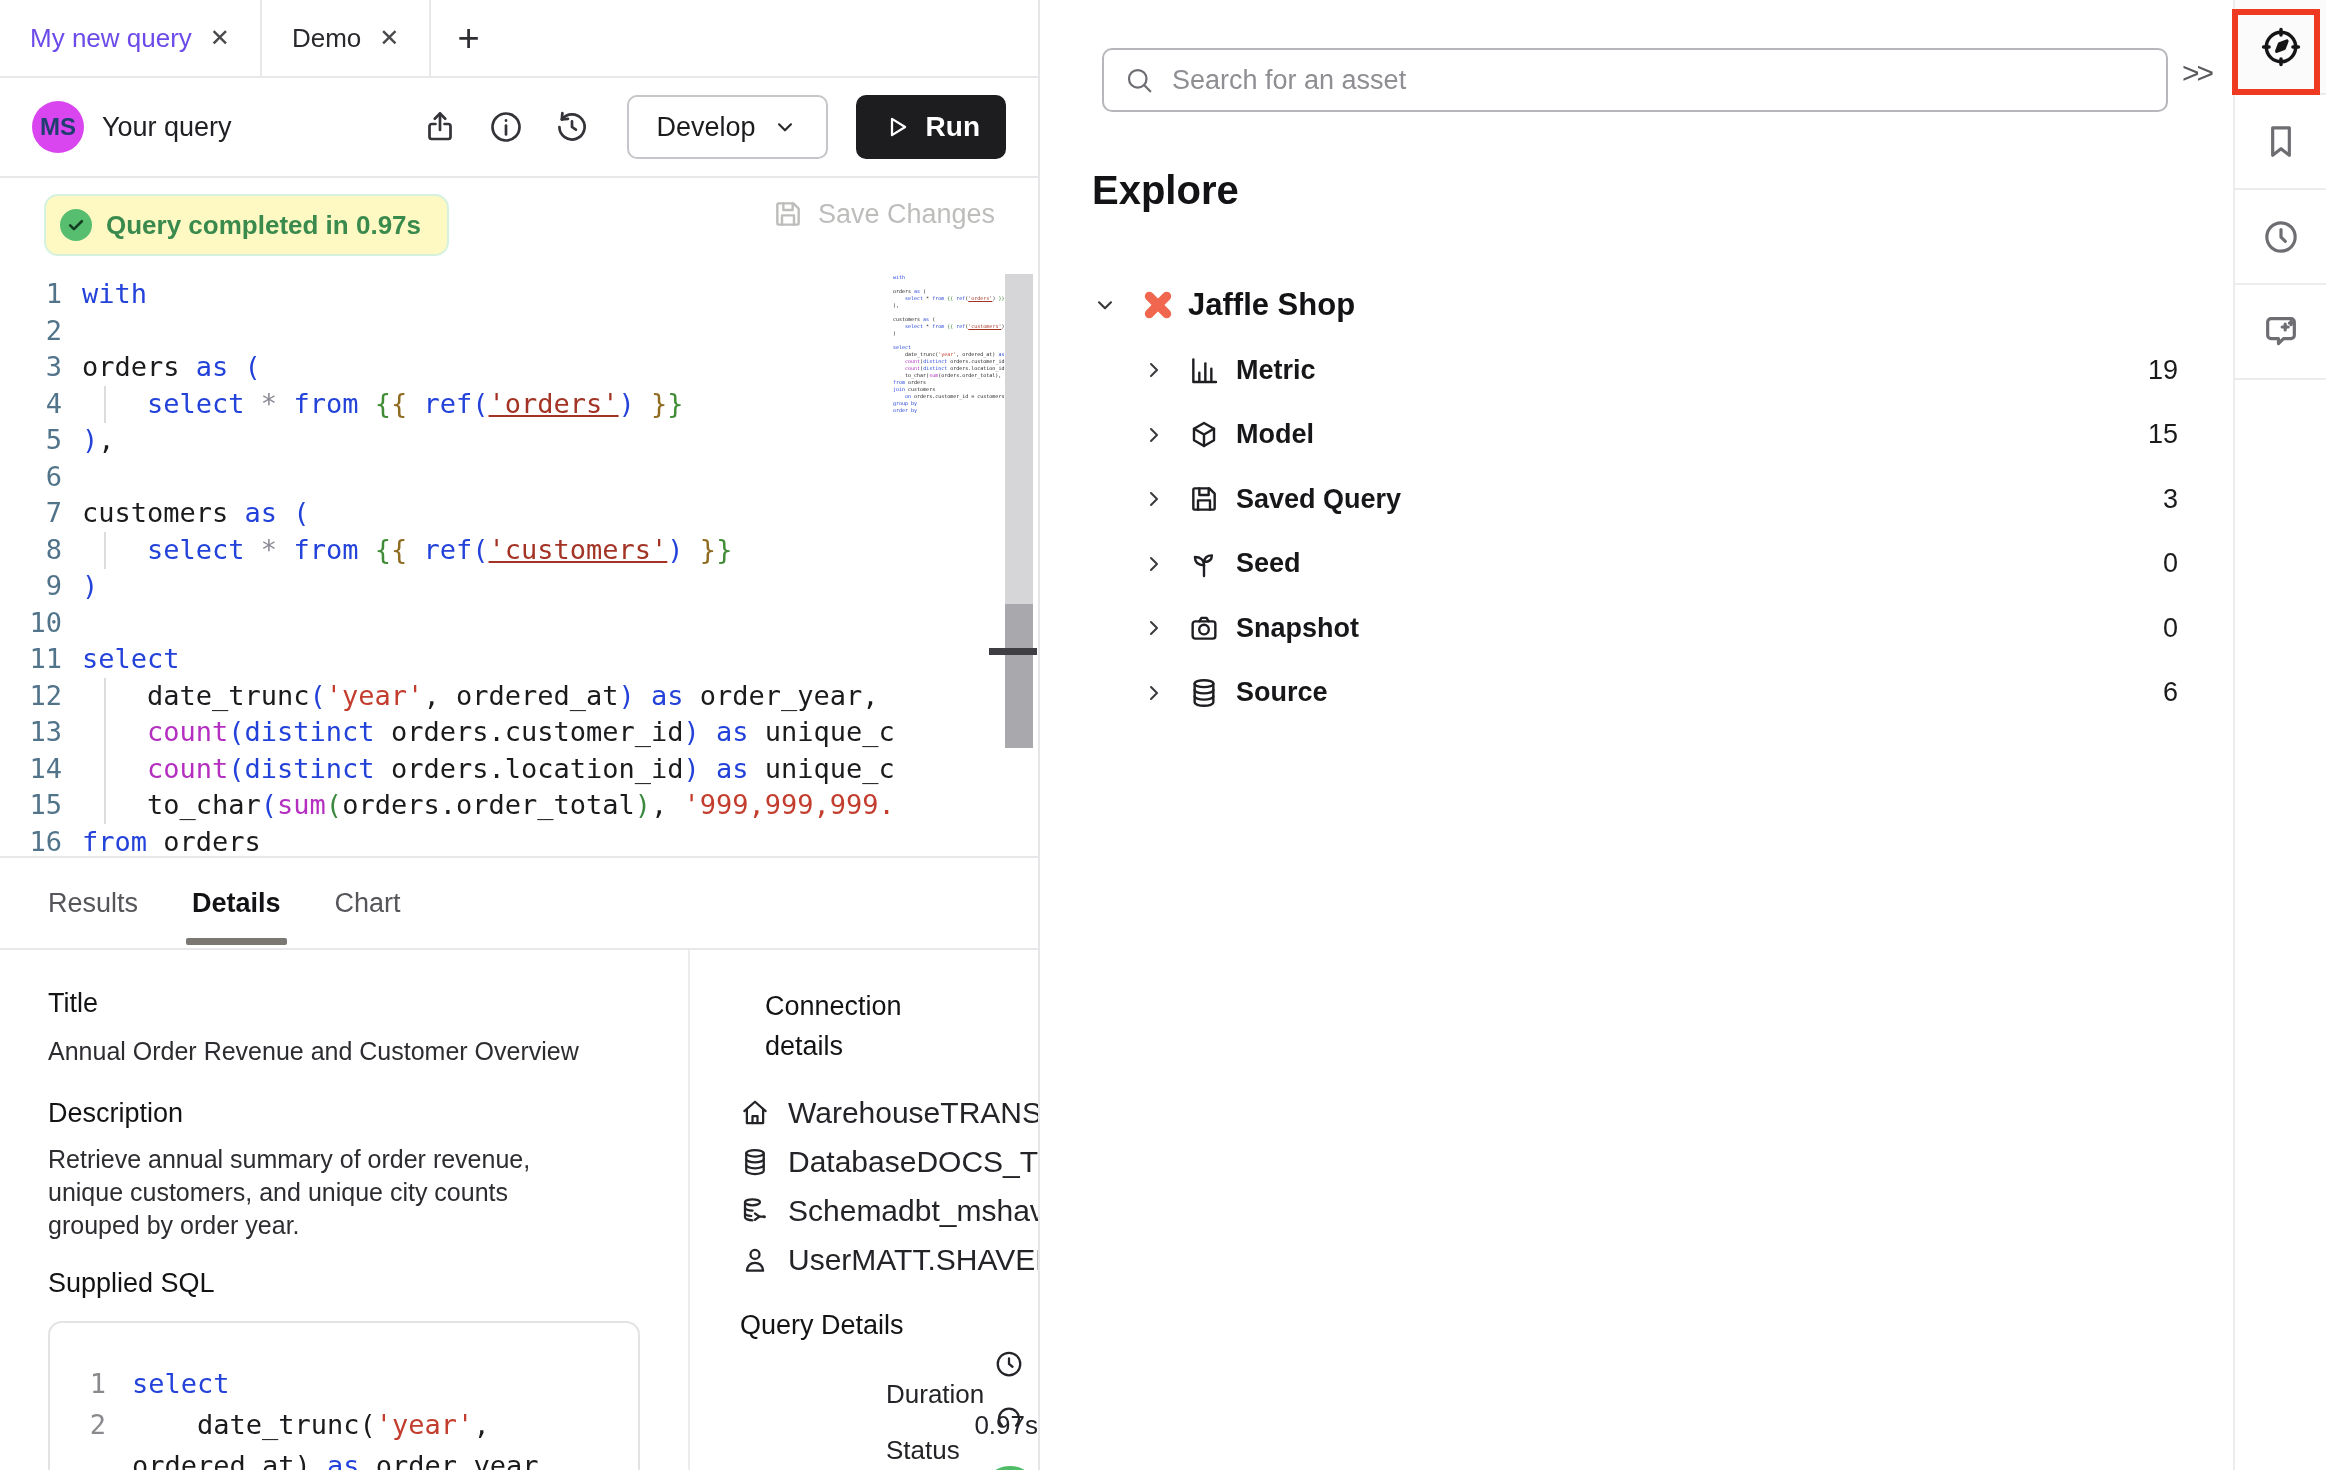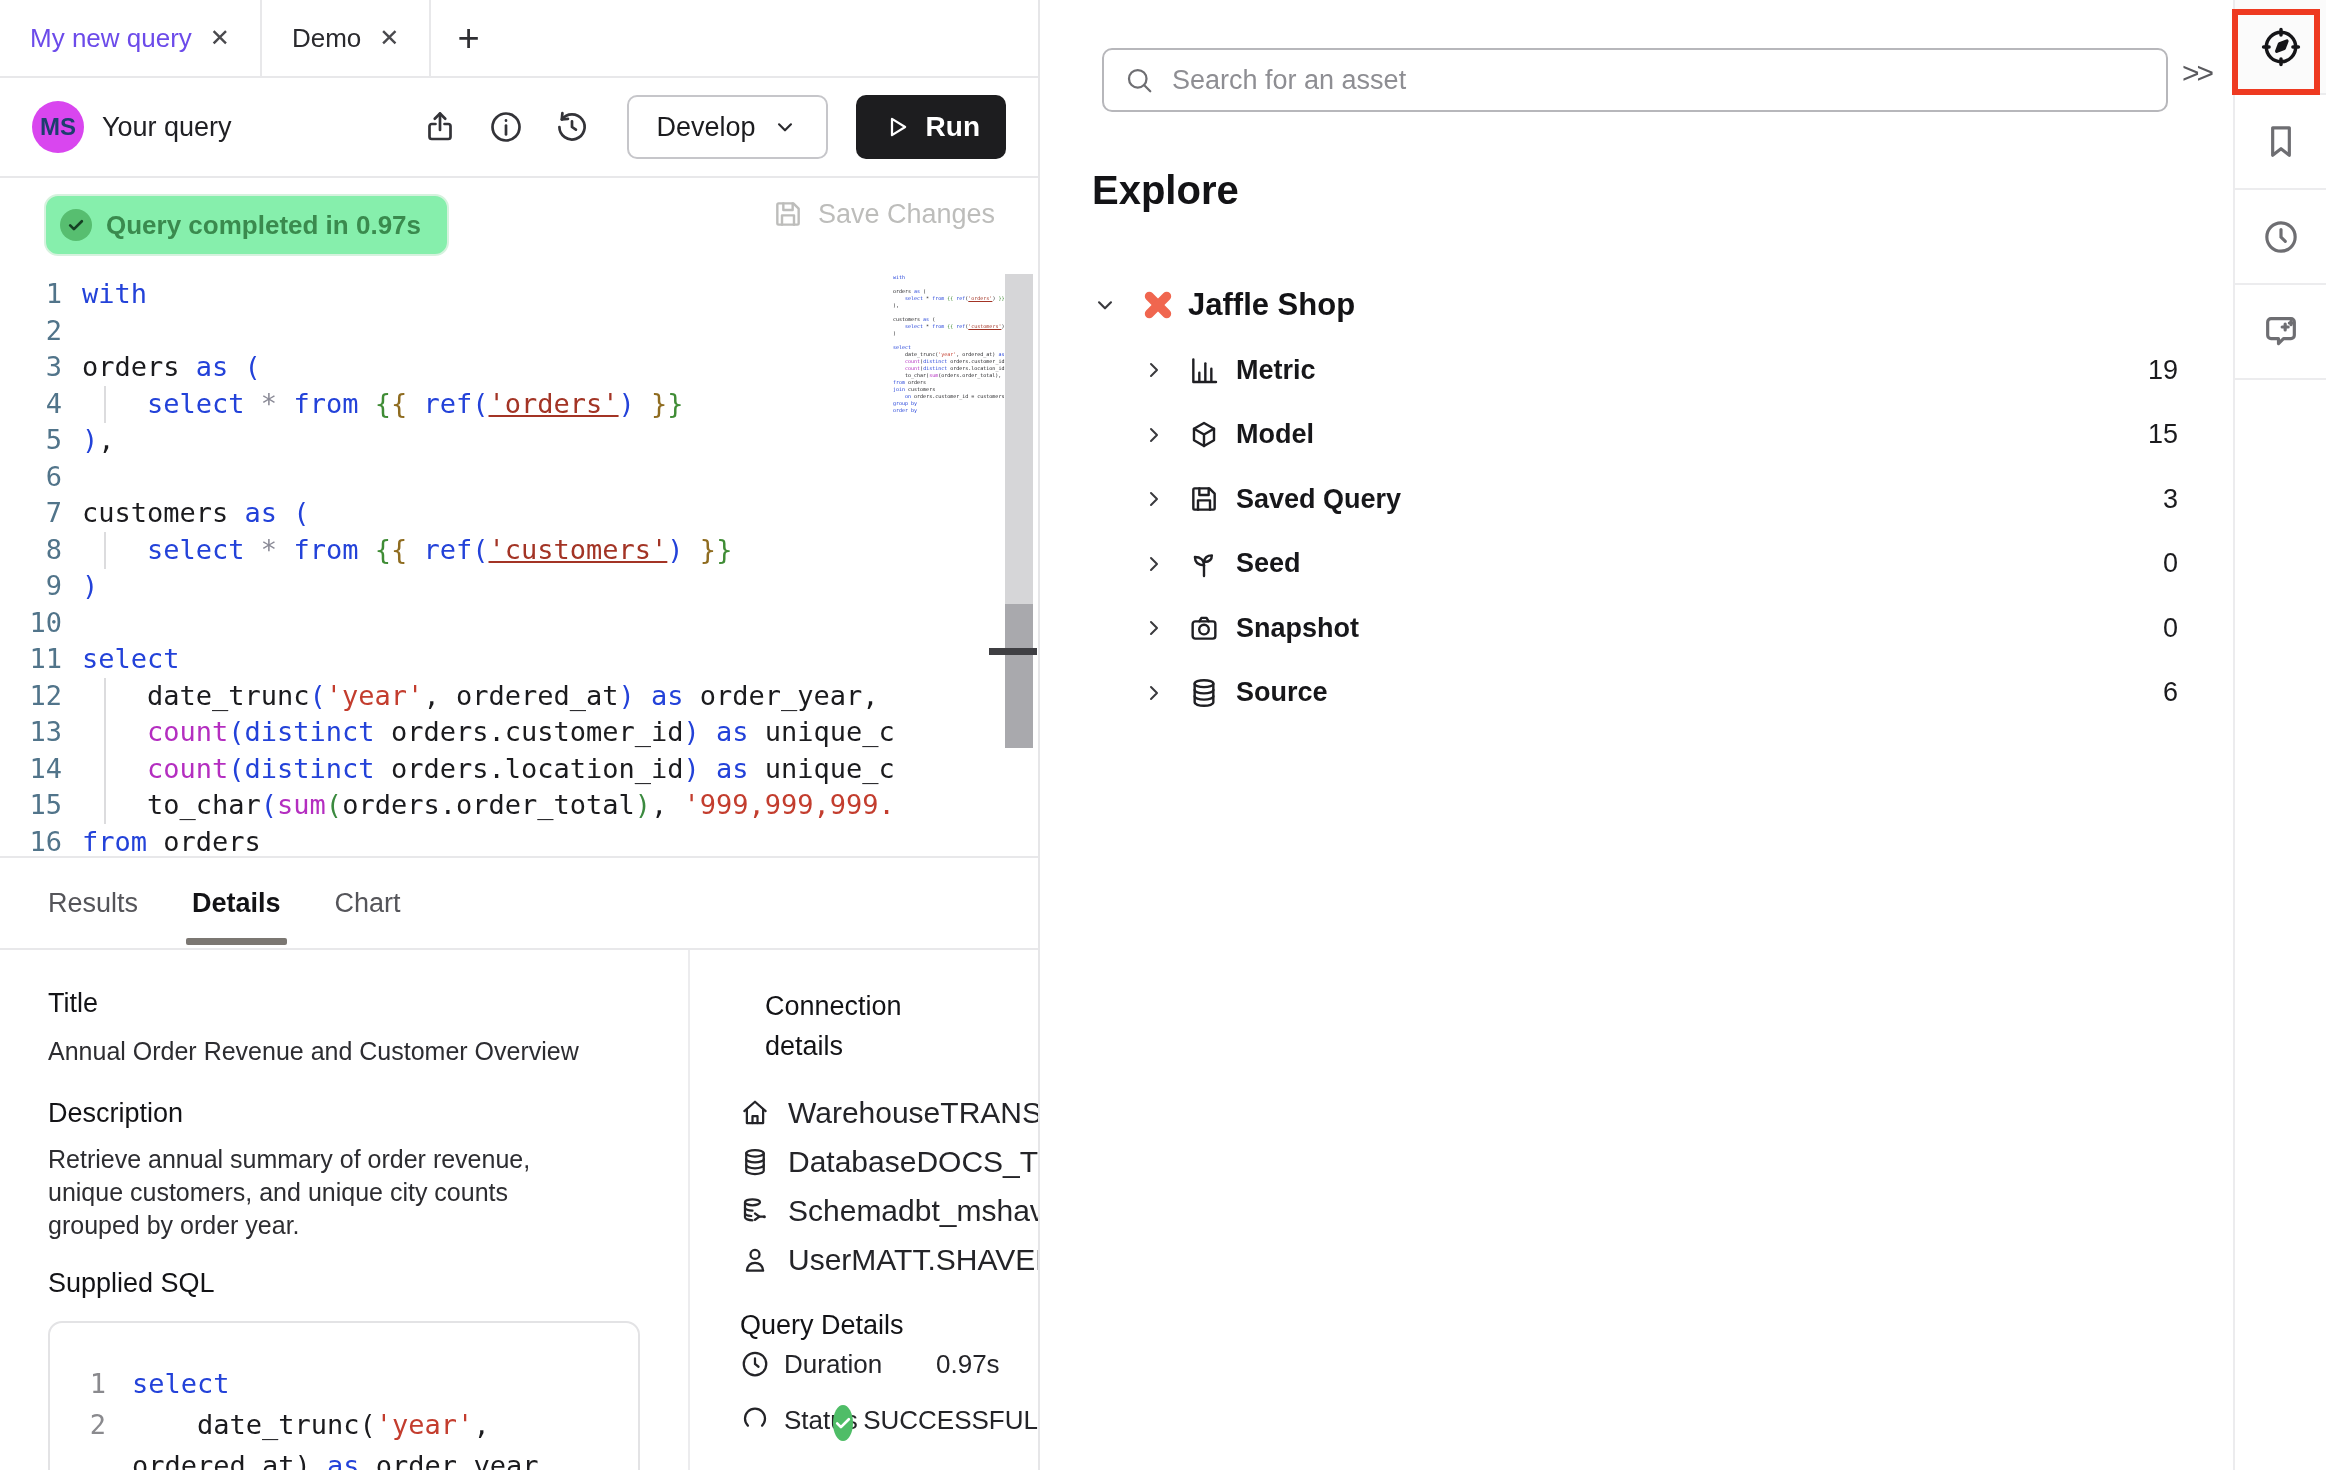--- a/index.html
+++ b/index.html
@@ -19,21 +19,21 @@
 
   .toolbar { position:absolute; left:0; top:78px; width:100%; height:100px; border-bottom:2px solid #e8e8ea; display:flex; align-items:center; padding:0 32px; }
   .avatar { width:52px; height:52px; border-radius:50%; background:#d946ef; color:#1d3e6e; font-weight:700; font-size:24px; display:flex; align-items:center; justify-content:center; }
   .qtitle { margin-left:18px; font-size:27px; color:#202024; }
   .toolbar .spacer { flex:1; }
   .tbicon { width:40px; height:40px; margin:0 13px; color:#333338; display:flex; align-items:center; justify-content:center; cursor:pointer; }
   .btn-develop { margin-left:22px; display:flex; align-items:center; gap:16px; border:2px solid #c6c6ca; border-radius:10px; background:#fff; height:64px; padding:0 28px; font-size:27px; font-weight:500; color:#1c1c1f; cursor:pointer; }
   .btn-run { margin-left:28px; display:flex; align-items:center; gap:14px; border:none; border-radius:10px; background:#1d1d1f; height:64px; padding:0 26px; font-size:28px; font-weight:600; color:#fff; cursor:pointer; }
 
   .statusrow { position:absolute; left:0; top:178px; width:100%; height:88px; }
-  .badge-success { position:absolute; left:44px; top:16px; height:62px; display:inline-flex; align-items:center; gap:14px; background:#86efac; border:2px solid #d6f2de; border-radius:14px; padding:0 26px 0 14px; }
+  .badge-success { position:absolute; left:44px; top:16px; height:62px; display:inline-flex; align-items:center; gap:14px; background:#fef9c3; border:2px solid #d6f2de; border-radius:14px; padding:0 26px 0 14px; }
   .badge-success .cc { width:32px; height:32px; border-radius:50%; background:#57be70; color:#123f22; display:flex; align-items:center; justify-content:center; }
   .badge-success .btext { font-size:26px; font-weight:600; color:#3a8a4e; }
   .save-changes { position:absolute; left:772px; top:20px; display:flex; align-items:center; gap:14px; color:#bdbdbb; font-size:27px; font-weight:500; }
 
   
   .editor { position:absolute; left:0; top:266px; width:100%; height:592px; border-bottom:2px solid #e8e8ea; overflow:hidden; font-family:"DejaVu Sans Mono", monospace; }
   .codewrap { position:absolute; left:0; top:10px; width:893px; overflow:hidden; }
   .cl { display:flex; height:36.5px; line-height:36.5px; font-size:27px; }
   .cl .ln { width:40px; text-align:right; color:#51748a; flex:none; padding-left:22px; box-sizing:content-box; }
   .cl .ct { margin-left:20px; white-space:pre; color:#1b1b1e; }
@@ -65,21 +65,21 @@
   .sqlbox .cl .ln { color:#8a8a8e; width:26px; padding-left:6px; }
   .sqlbox .cl .ct { margin-left:26px; white-space:pre-wrap; }
 
   .col-right { position:absolute; left:692px; top:0; width:346px; height:100%; overflow:hidden; padding:36px 0 0 48px; }
   .conn-heading { width:220px; line-height:40px;margin-left:25px; }
   .conn-list { margin-top:22px; }
   .conn-item { display:flex; align-items:center; height:49px; white-space:nowrap; }
   .conn-item .cicon { width:32px; height:32px; flex:none; color:#242428; margin-right:16px; display:flex; align-items:center; }
   .conn-item .ctext { font-size:30px; color:#242428; }
   .qd-heading { margin-top:26px; }
-  .qd-row { display:flex; align-items:flex-start; height:48px; margin-top:8px; white-space:nowrap; }
+  .qd-row { display:flex; align-items:flex-end; height:48px; margin-top:8px; white-space:nowrap;flex-direction:column; }
   .qd-row .cicon { width:30px; height:30px; flex:none; color:#242428; margin-right:14px; display:flex; align-items:center;}
   .qd-row .qlabel { font-size:26px; color:#242428; width:152px; }
   .qd-row .qvalue { font-size:26px; color:#242428; }
   .qd-row .scircle { width:36px; height:36px; border-radius:50%; background:#4fbd67; color:#fff; display:flex; align-items:center; justify-content:center; margin:0 10px 0 -34px; }
 
   
   .right-panel { position:absolute; left:1042px; top:0; width:1191px; height:1470px; background:#fff; }
   .searchbox { position:absolute; left:60px; top:48px; width:1066px; height:64px; border:2px solid #b7b7bb; border-radius:10px; display:flex; align-items:center; padding:0 20px; gap:18px; background:#fff; }
   .searchbox .sicon { color:#6e6e72; width:30px; height:30px; flex:none; }
   .searchbox input { border:none; outline:none; flex:1; font-size:27px; color:#1b1b1e; font-family:"Liberation Sans", sans-serif; }

